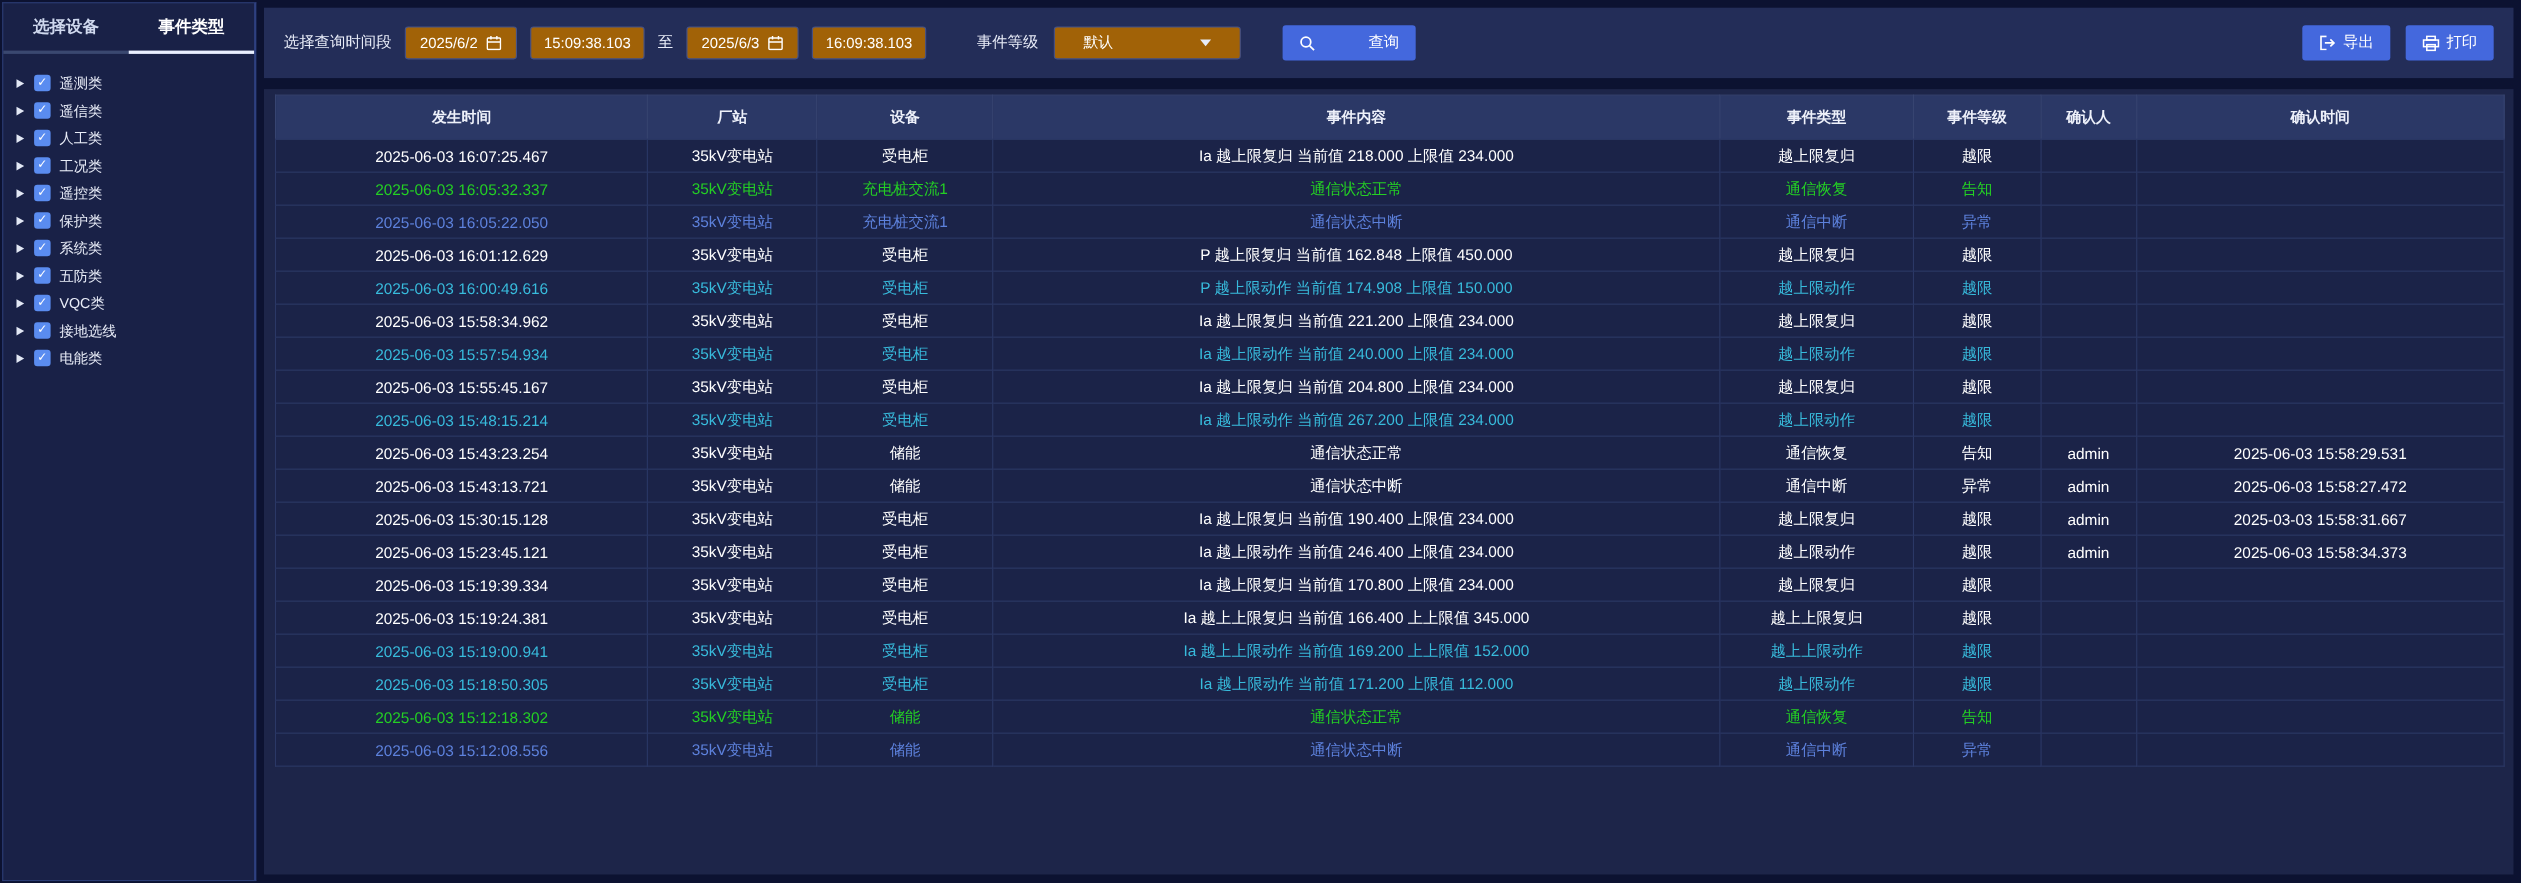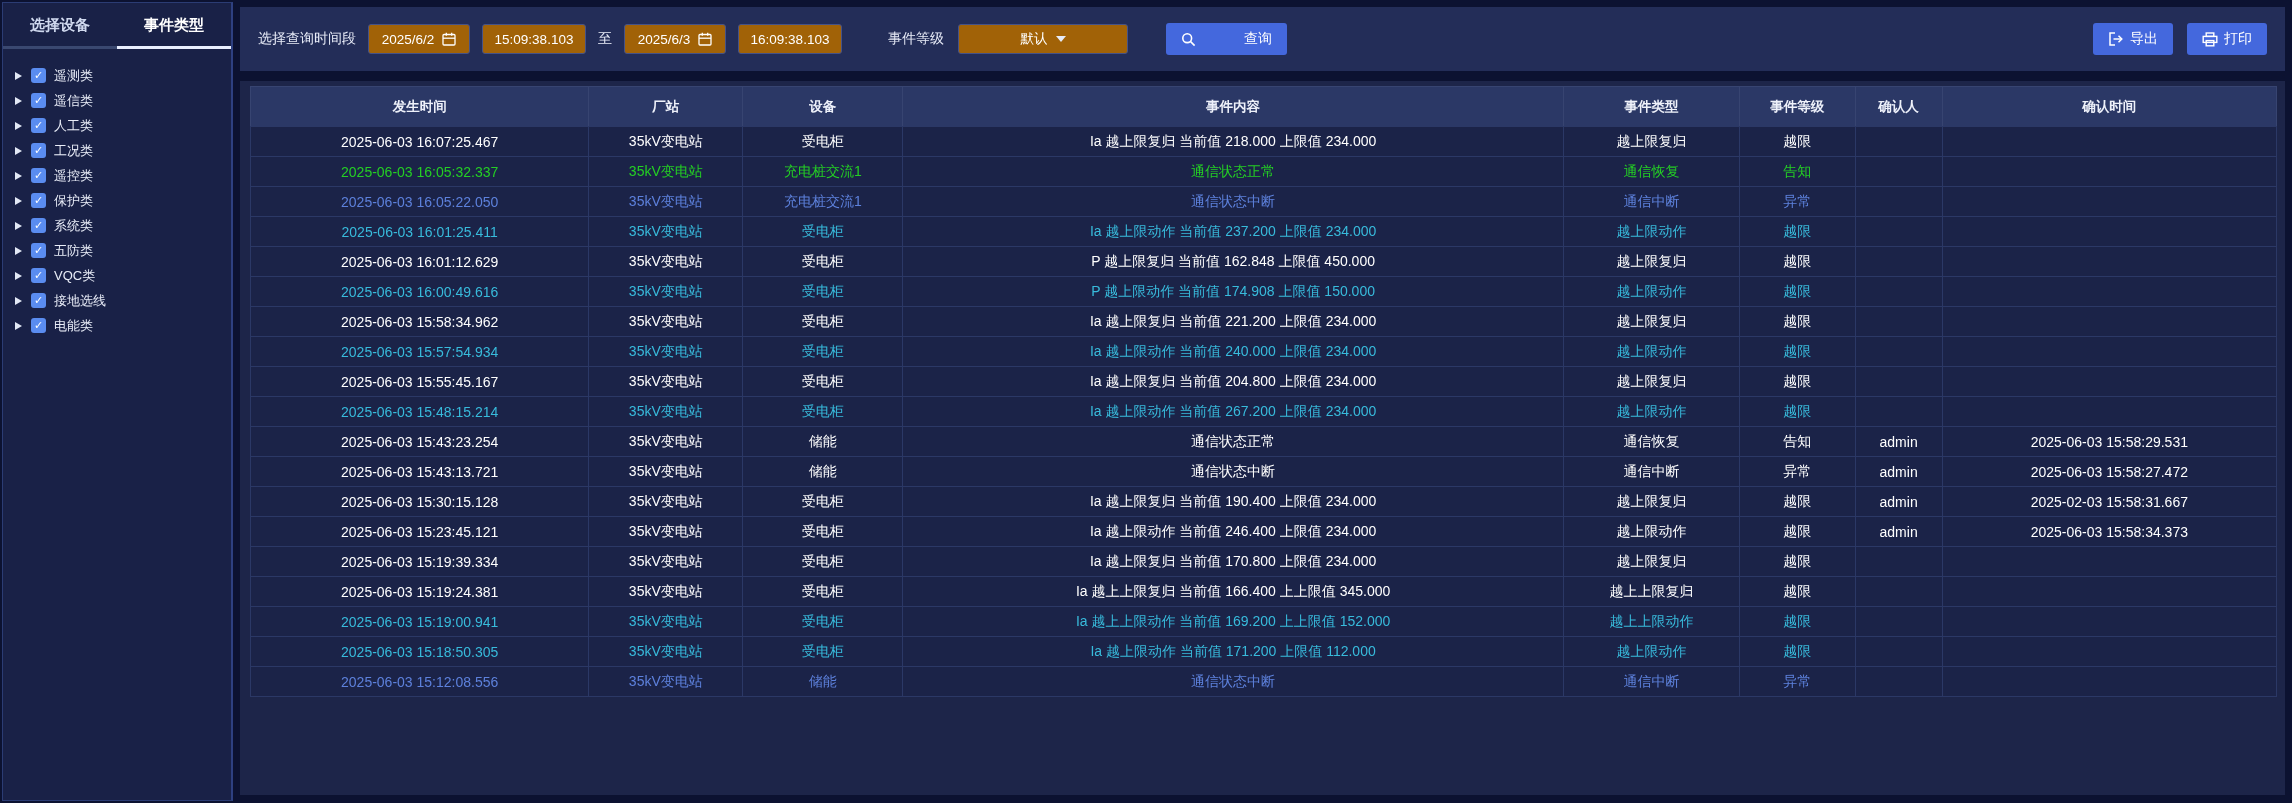--- a/index.html
+++ b/index.html
@@ -41,21 +41,21 @@
   }
   .tb-label { color:#e8ecf8; font-size:14px; white-space:nowrap; }
   .input-box {
     background:#a16207; border:1px solid #455288; border-radius:3px; height:30px;
     display:flex; align-items:center; justify-content:center; gap:8px;
     color:#ffffff; font-size:13.5px; cursor:pointer; white-space:nowrap;
   }
   .date-box { width:102px; margin-left:12px; }
   .time-box { width:104px; margin-left:12px; }
   .to-label { margin-left:12px; }
-  .select-box { width:170px; margin-left:14px; padding:0 10px; }
+  .select-box { width:170px; margin-left:14px; justify-content:space-between; padding:0 26px; }
   .caret {
     width:0; height:0; border-left:5px solid transparent; border-right:5px solid transparent;
     border-top:6px solid #e6ebf8;
   }
   .btn {
     background:#4468dd; color:#fff; border:none; border-radius:3px; height:32px;
     display:flex; align-items:center; justify-content:center; gap:6px;
     font-size:14px; padding:0 15px; cursor:pointer; white-space:nowrap;
     font-family:inherit;
   }
@@ -273,30 +273,20 @@
         <tr style="color: rgb(93, 129, 220);">
     <td>2025-06-03 16:05:22.050</td>
     <td>35kV变电站</td>
     <td>充电桩交流1</td>
     <td>通信状态中断</td>
     <td>通信中断</td>
     <td>异常</td>
     <td></td>
     <td></td>
   </tr>
-        <tr style="color: rgb(56, 187, 220);">
-    <td>2025-06-03 16:01:25.411</td>
-    <td>35kV变电站</td>
-    <td>受电柜</td>
-    <td>Ia 越上限动作 当前值 237.200 上限值 234.000</td>
-    <td>越上限动作</td>
-    <td>越限</td>
-    <td></td>
-    <td></td>
-  </tr>
         <tr style="color: rgb(255, 255, 255);">
     <td>2025-06-03 16:01:12.629</td>
     <td>35kV变电站</td>
     <td>受电柜</td>
     <td>P 越上限复归 当前值 162.848 上限值 450.000</td>
     <td>越上限复归</td>
     <td>越限</td>
     <td></td>
     <td></td>
   </tr>
@@ -371,21 +361,21 @@
     <td>2025-06-03 15:58:27.472</td>
   </tr>
         <tr style="color: rgb(255, 255, 255);">
     <td>2025-06-03 15:30:15.128</td>
     <td>35kV变电站</td>
     <td>受电柜</td>
     <td>Ia 越上限复归 当前值 190.400 上限值 234.000</td>
     <td>越上限复归</td>
     <td>越限</td>
     <td>admin</td>
-    <td>2025-02-03 15:58:31.667</td>
+    <td>2025-03-03 15:58:31.667</td>
   </tr>
         <tr style="color: rgb(255, 255, 255);">
     <td>2025-06-03 15:23:45.121</td>
     <td>35kV变电站</td>
     <td>受电柜</td>
     <td>Ia 越上限动作 当前值 246.400 上限值 234.000</td>
     <td>越上限动作</td>
     <td>越限</td>
     <td>admin</td>
     <td>2025-06-03 15:58:34.373</td>
@@ -420,20 +410,30 @@
     <td></td>
     <td></td>
   </tr>
         <tr style="color: rgb(56, 187, 220);">
     <td>2025-06-03 15:18:50.305</td>
     <td>35kV变电站</td>
     <td>受电柜</td>
     <td>Ia 越上限动作 当前值 171.200 上限值 112.000</td>
     <td>越上限动作</td>
     <td>越限</td>
+    <td></td>
+    <td></td>
+  </tr>
+        <tr style="color: rgb(36, 207, 36);">
+    <td>2025-06-03 15:12:18.302</td>
+    <td>35kV变电站</td>
+    <td>储能</td>
+    <td>通信状态正常</td>
+    <td>通信恢复</td>
+    <td>告知</td>
     <td></td>
     <td></td>
   </tr>
         <tr style="color: rgb(93, 129, 220);">
     <td>2025-06-03 15:12:08.556</td>
     <td>35kV变电站</td>
     <td>储能</td>
     <td>通信状态中断</td>
     <td>通信中断</td>
     <td>异常</td>

